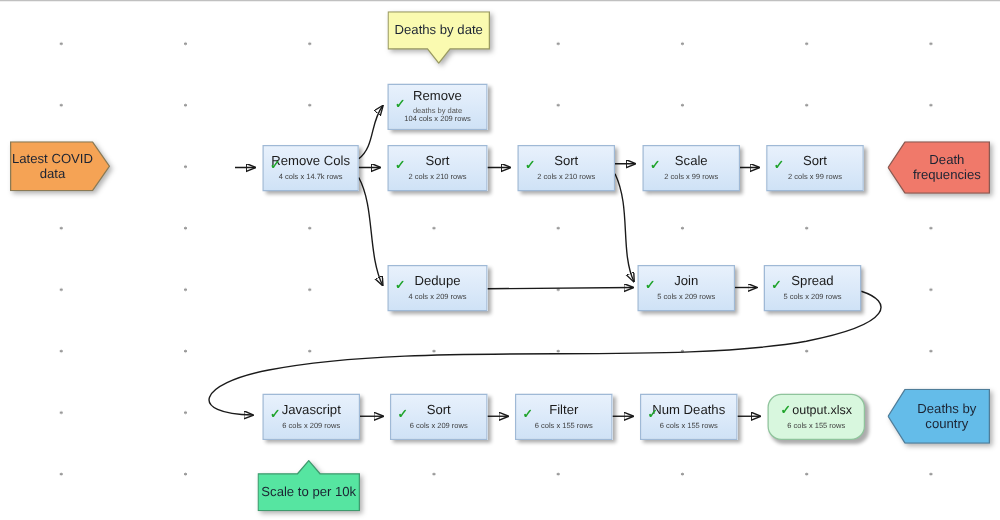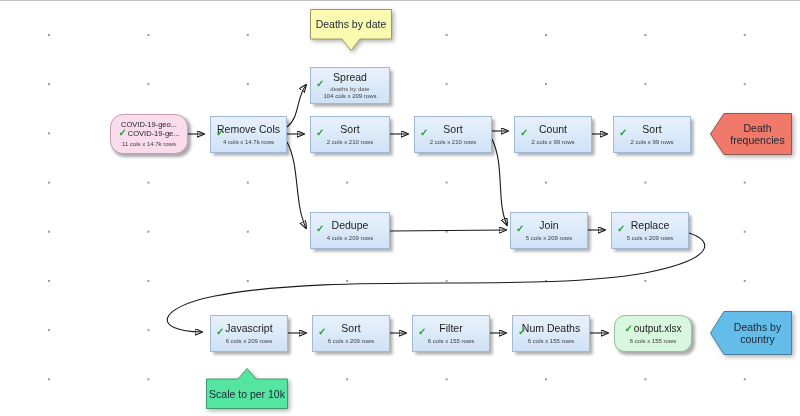--- a/index.html
+++ b/index.html
@@ -84,20 +84,26 @@
     <path d="M592 133 L607 133" marker-end="url(#ah)"></path>
     <path d="M390 230 L506 229" marker-end="url(#ah)"></path>
     <path d="M588 229 L605 229" marker-end="url(#ah)"></path>
     <path d="M689 232 C714 240, 716 258, 645 272 C530 292, 340 271, 215 295 C158 306, 150 330, 202 331" marker-end="url(#ah)"></path>
     <path d="M288 332 L306 332" marker-end="url(#ah)"></path>
     <path d="M390 332 L406 332" marker-end="url(#ah)"></path>
     <path d="M490 332 L506 332" marker-end="url(#ah)"></path>
     <path d="M590 332 L608 332" marker-end="url(#ah)"></path>
   </svg>
 
+  <div class="comment" style="left:8px;top:112px;width:80px;height:40px;">
+    <svg width="80" height="40">
+      <polygon points="0.5,0.5 66,0.5 79.5,20 66,39.5 0.5,39.5" fill="#f5a355" stroke="#8a7a55" stroke-width="1"></polygon>
+    </svg>
+    <div class="clabel" style="left:0;top:0;width:68px;height:40px;">Latest COVID data</div>
+  </div>
 
   <div class="comment" style="left:310px;top:8px;width:82px;height:42px;">
     <svg width="82" height="42">
       <polygon points="0.5,0.5 81.5,0.5 81.5,30 50,30 41,41.5 32,30 0.5,30" fill="#fafab0" stroke="#9a9a62" stroke-width="1"></polygon>
     </svg>
     <div class="clabel" style="left:0;top:0;width:82px;height:30px;">Deaths by date</div>
   </div>
 
   <div class="comment" style="left:710px;top:310px;width:82px;height:44px;">
     <svg width="82" height="44">
@@ -113,54 +119,49 @@
     <div class="clabel" style="left:13px;top:0;width:69px;height:42px;">Death frequencies</div>
   </div>
 
   <div class="comment" style="left:206px;top:367px;width:68px;height:41px;">
     <svg width="82" height="41">
       <polygon points="41,0.5 50,11 81.5,11 81.5,40.5 0.5,40.5 0.5,11 32,11" fill="#56e5a1" stroke="#3f9a6e" stroke-width="1"></polygon>
     </svg>
     <div class="clabel" style="left:0;top:11px;width:82px;height:30px;">Scale to per 10k</div>
   </div>
 
-  <div class="source" style="left:110px;top:113px;width:78px;height:40px;">
-    <span class="srcline">COVID-19-geo...</span>
-    <span class="srcline"><span class="check-inline">✓</span><span>COVID-19-ge...</span></span>
-    <span class="stats">11 cols x 14.7k rows</span>
-  </div>
 
   <div class="node" style="left:210px;top:115px;width:77px;height:37px;">
     <span class="check">✓</span>
     <span class="title">Remove Cols</span>
     <span class="stats">4 cols x 14.7k rows</span>
   </div>
 
   <div class="node" style="left:310px;top:66px;width:80px;height:37px;">
     <span class="check">✓</span>
-    <span class="title">Spread</span>
+    <span class="title">Remove</span>
     <span class="subnote">deaths by date</span>
     <span class="stats" style="margin-top:1px;">104 cols x 209 rows</span>
   </div>
 
   <div class="node" style="left:310px;top:115px;width:80px;height:37px;">
     <span class="check">✓</span>
     <span class="title">Sort</span>
     <span class="stats">2 cols x 210 rows</span>
   </div>
 
   <div class="node" style="left:414px;top:115px;width:78px;height:37px;">
     <span class="check">✓</span>
     <span class="title">Sort</span>
     <span class="stats">2 cols x 210 rows</span>
   </div>
 
   <div class="node" style="left:514px;top:115px;width:78px;height:37px;">
     <span class="check">✓</span>
-    <span class="title">Count</span>
+    <span class="title">Scale</span>
     <span class="stats">2 cols x 99 rows</span>
   </div>
 
   <div class="node" style="left:613px;top:115px;width:78px;height:37px;">
     <span class="check">✓</span>
     <span class="title">Sort</span>
     <span class="stats">2 cols x 99 rows</span>
   </div>
 
   <div class="node" style="left:310px;top:211px;width:80px;height:37px;">
@@ -170,21 +171,21 @@
   </div>
 
   <div class="node" style="left:510px;top:211px;width:78px;height:37px;">
     <span class="check">✓</span>
     <span class="title">Join</span>
     <span class="stats">5 cols x 209 rows</span>
   </div>
 
   <div class="node" style="left:611px;top:211px;width:78px;height:37px;">
     <span class="check">✓</span>
-    <span class="title">Replace</span>
+    <span class="title">Spread</span>
     <span class="stats">5 cols x 209 rows</span>
   </div>
 
   <div class="node" style="left:210px;top:314px;width:78px;height:37px;">
     <span class="check">✓</span>
     <span class="title">Javascript</span>
     <span class="stats">6 cols x 209 rows</span>
   </div>
 
   <div class="node" style="left:312px;top:314px;width:78px;height:37px;">

